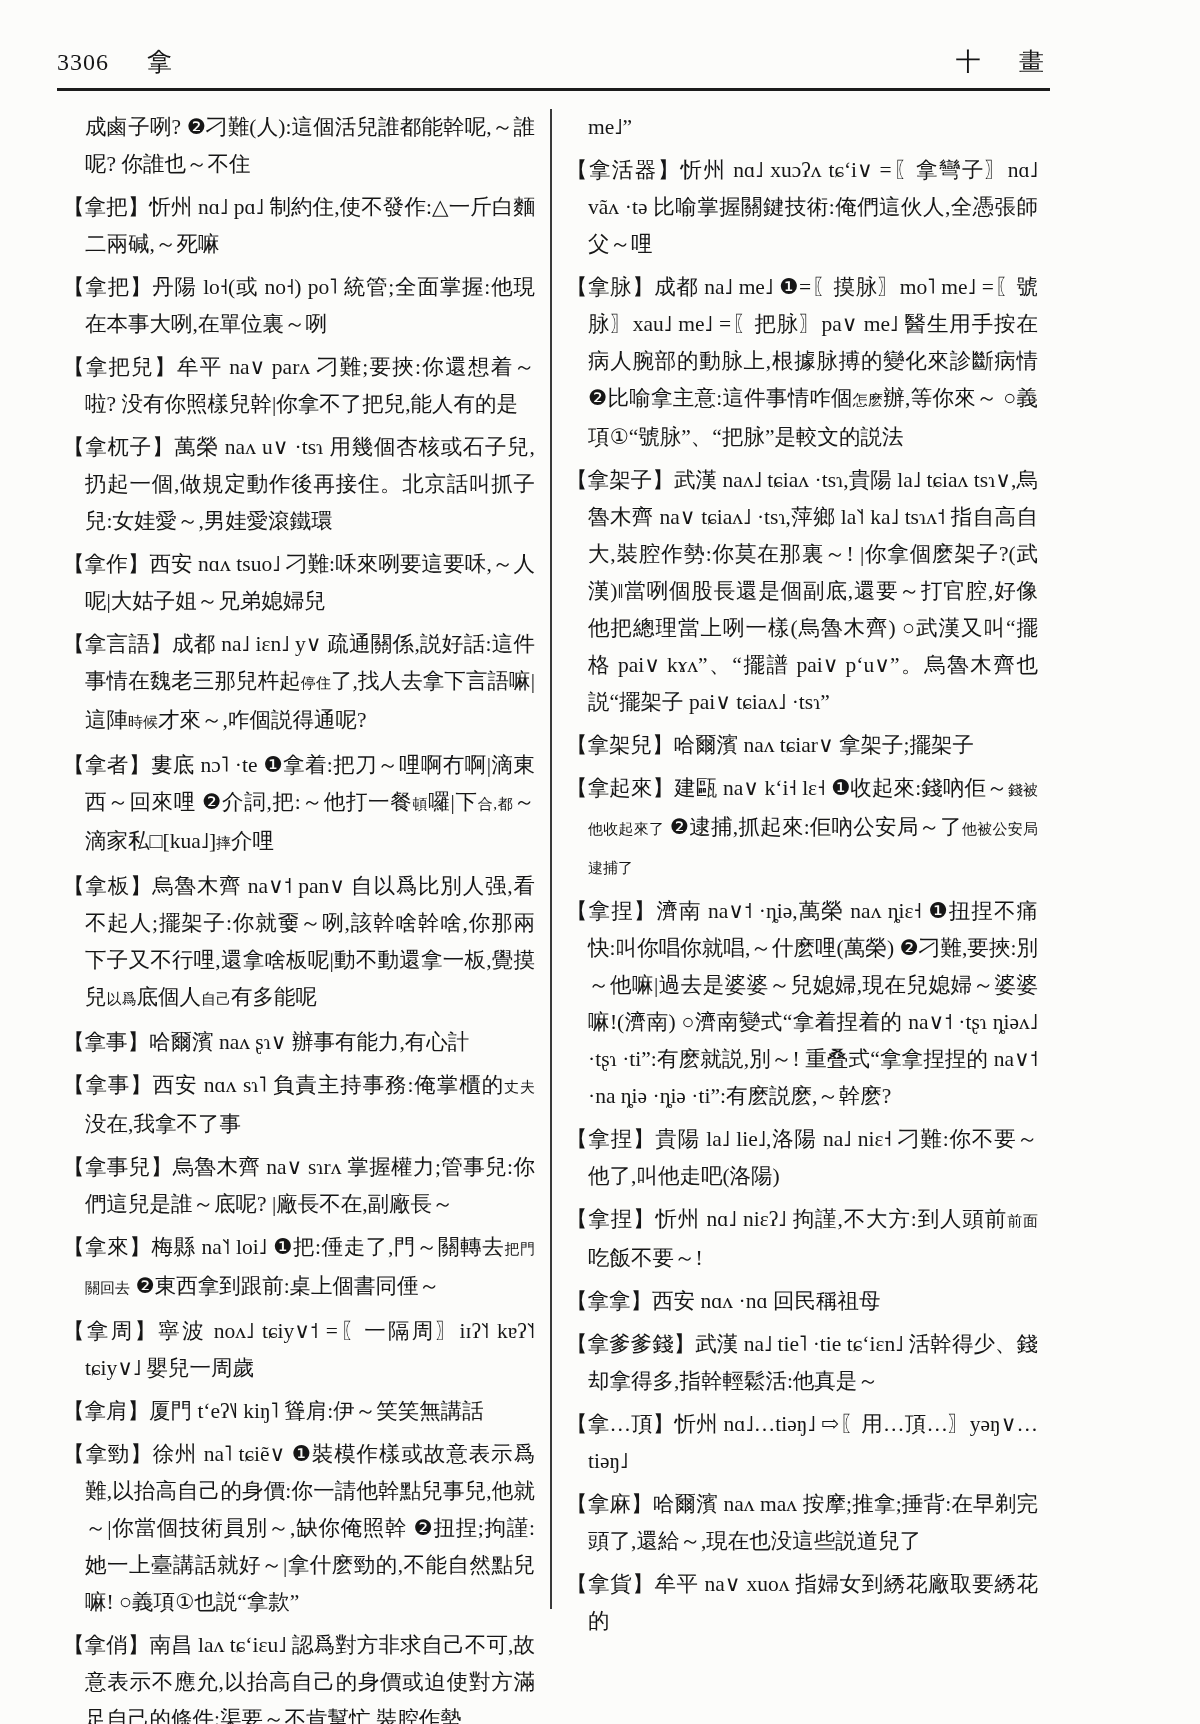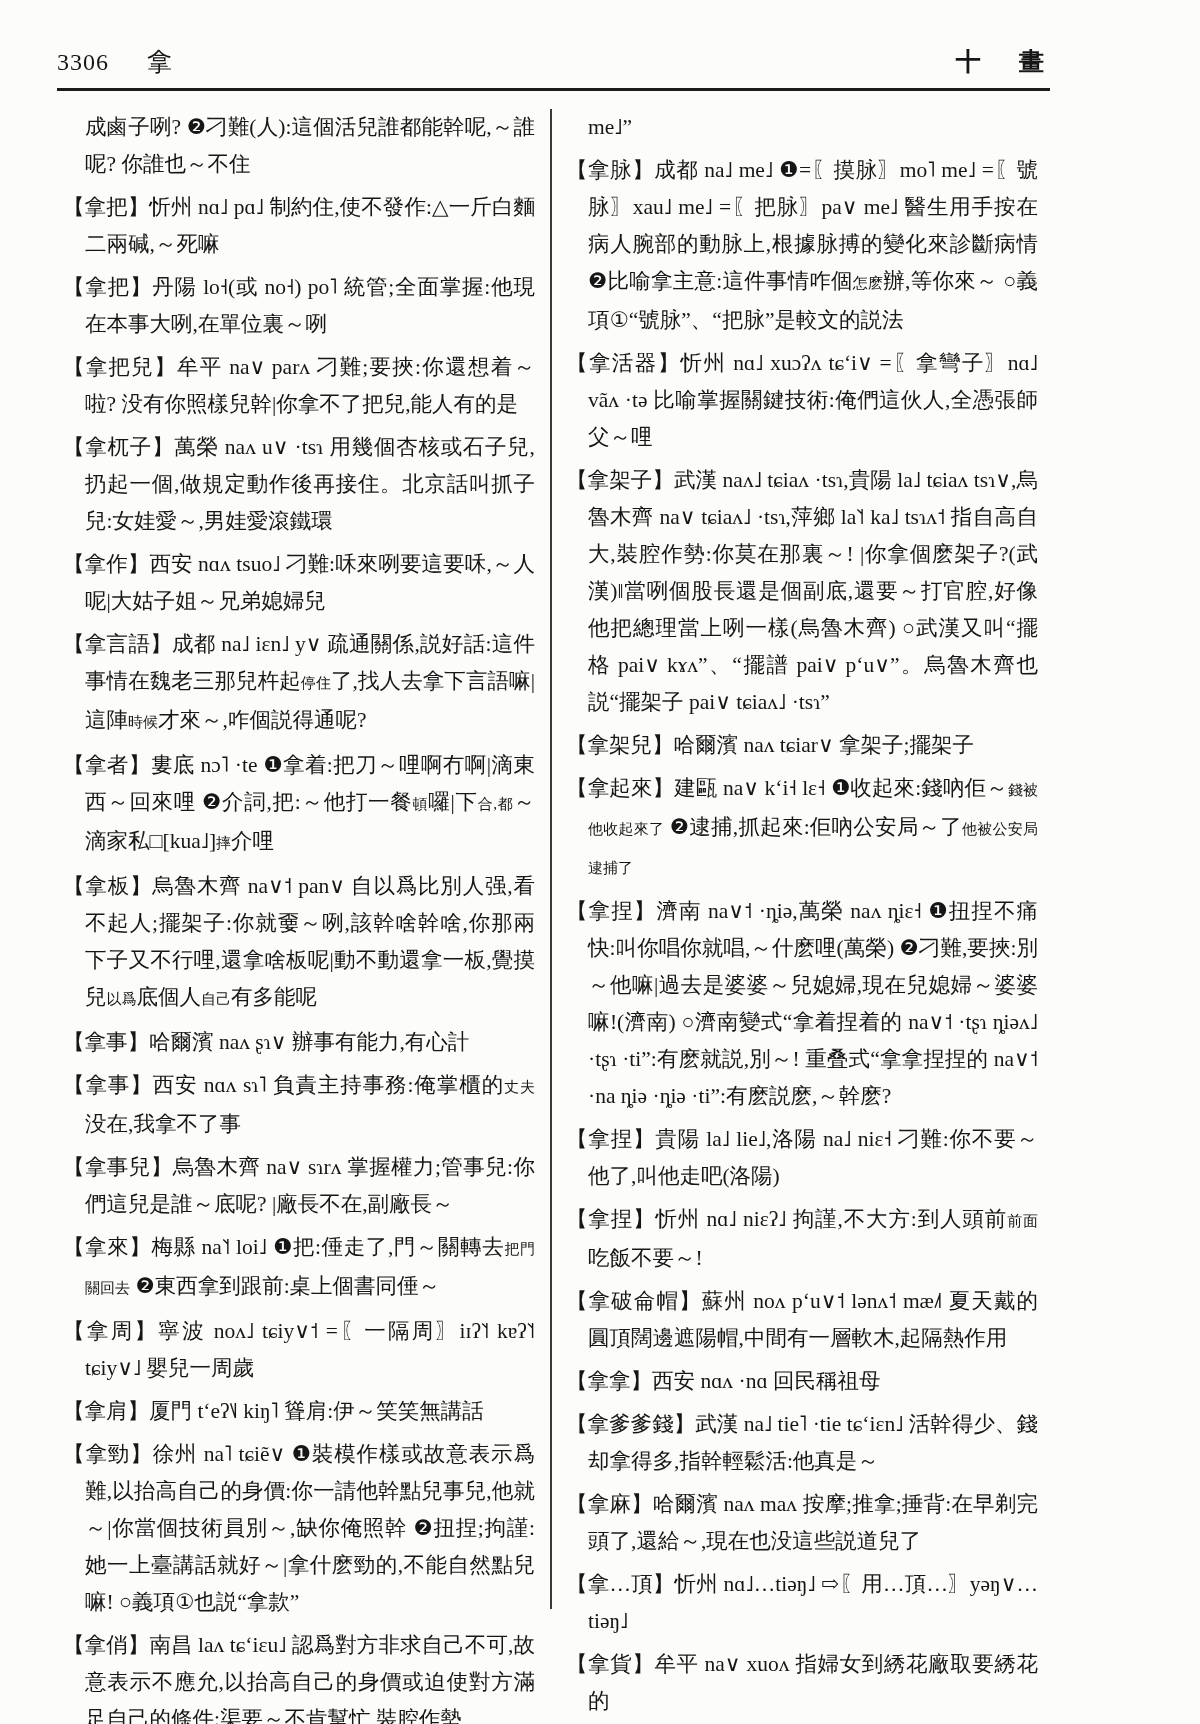--- a/index.html
+++ b/index.html
@@ -9,21 +9,21 @@
     font-family:"Liberation Serif","DejaVu Serif","DejaVu Sans",serif;
     overflow:hidden;
   }
   .page{padding:48px 150px 0 57px;}
   .page-header{
     display:flex;align-items:flex-start;
     font-size:24px;line-height:28px;
   }
   .page-number{letter-spacing:1px;}
   .page-headword{margin-left:38px;font-size:25px;}
-  .stroke-section{margin-left:auto;font-size:25px;letter-spacing:16px;margin-right:-10px;font-weight:bold;}
+  .stroke-section{margin-left:auto;font-size:25px;letter-spacing:16px;margin-right:-10px;}
   .header-rule{
     margin-top:12px;height:0;
     border-bottom:3px solid #1c1c1c;
   }
   .columns{display:flex;margin-top:12px;}
   .col{
     width:484px;
     font-size:21.5px;line-height:37px;
     text-align:justify;
   }
@@ -62,29 +62,28 @@
         <p class="entry">【拿來】梅縣 na˥˦ loi˩ ❶把:倕走了,門～關轉去<span class="small">把門關回去</span> ❷東西拿到跟前:桌上個書同倕～</p>
         <p class="entry">【拿周】寧波 noʌ˩ tɕiy∨˦ =〖一隔周〗iɪʔ˥˦ kɐʔ˥˦ tɕiy∨˩ 嬰兒一周歲</p>
         <p class="entry">【拿肩】厦門 tʻeʔ˥˩ kiŋ˥ 聳肩:伊～笑笑無講話</p>
         <p class="entry">【拿勁】徐州 na˥ tɕiẽ∨ ❶裝模作樣或故意表示爲難,以抬高自己的身價:你一請他幹點兒事兒,他就～|你當個技術員別～,缺你俺照幹 ❷扭捏;拘謹:她一上臺講話就好～|拿什麽勁的,不能自然點兒嘛! ○義項①也説“拿款”</p>
         <p class="entry">【拿俏】南昌 laʌ tɕʻiɛu˩ 認爲對方非求自己不可,故意表示不應允,以抬高自己的身價或迫使對方滿足自己的條件:渠要～不肯幫忙,裝腔作勢</p>
         <p class="entry">【拿脉】武漢 naʌ˩ mɤ˩,貴陽 la˩ me˩,柳州 na˩ mə˩ 號脉,醫生用手按在病人腕部動脉上,根據脉搏變化來診斷病情 ○貴陽、柳州又叫“號脉”,貴陽 xauʌ me˩,柳州 haʌ mə˩。貴陽又叫“摸脉 mo˥</p>
       </section>
     <div class="col-divider"></div>
     <section class="col">
         <p class="entry cont">me˩”</p>
+        <p class="entry">【拿活器】忻州 nɑ˩ xuɔʔʌ tɕʻi∨ =〖拿彎子〗nɑ˩ vãʌ ·tə 比喻掌握關鍵技術:俺們這伙人,全憑張師父～哩</p>
         <p class="entry">【拿脉】成都 na˩ me˩ ❶=〖摸脉〗mo˥ me˩ =〖號脉〗xau˩ me˩ =〖把脉〗pa∨ me˩ 醫生用手按在病人腕部的動脉上,根據脉搏的變化來診斷病情 ❷比喻拿主意:這件事情咋個<span class="small">怎麽</span>辦,等你來～ ○義項①“號脉”、“把脉”是較文的説法</p>
-        <p class="entry">【拿活器】忻州 nɑ˩ xuɔʔʌ tɕʻi∨ =〖拿彎子〗nɑ˩ vãʌ ·tə 比喻掌握關鍵技術:俺們這伙人,全憑張師父～哩</p>
         <p class="entry">【拿架子】武漢 naʌ˩ tɕiaʌ ·tsɿ,貴陽 la˩ tɕiaʌ tsɿ∨,烏魯木齊 na∨ tɕiaʌ˩ ·tsɿ,萍鄉 la˥˦ ka˩ tsɿʌ˦ 指自高自大,裝腔作勢:你莫在那裏～! |你拿個麽架子?(武漢)‖當咧個股長還是個副底,還要～打官腔,好像他把總理當上咧一樣(烏魯木齊) ○武漢又叫“擺格 pai∨ kɤʌ”、“擺譜 pai∨ pʻu∨”。烏魯木齊也説“擺架子 pai∨ tɕiaʌ˩ ·tsɿ”</p>
         <p class="entry">【拿架兒】哈爾濱 naʌ tɕiar∨ 拿架子;擺架子</p>
         <p class="entry">【拿起來】建甌 na∨ kʻi˧ lɛ˧ ❶收起來:錢吶佢～<span class="small">錢被他收起來了</span> ❷逮捕,抓起來:佢吶公安局～了<span class="small">他被公安局逮捕了</span></p>
         <p class="entry">【拿捏】濟南 na∨˦ ·ȵiə,萬榮 naʌ ȵiɛ˧ ❶扭捏不痛快:叫你唱你就唱,～什麽哩(萬榮) ❷刁難,要挾:別～他嘛|過去是婆婆～兒媳婦,現在兒媳婦～婆婆嘛!(濟南) ○濟南變式“拿着捏着的 na∨˦ ·tʂɿ ȵiəʌ˩ ·tʂɿ ·ti”:有麽就説,別～! 重叠式“拿拿捏捏的 na∨˦ ·na ȵiə ·ȵiə ·ti”:有麽説麽,～幹麽?</p>
         <p class="entry">【拿捏】貴陽 la˩ lie˩,洛陽 na˩ niɛ˧ 刁難:你不要～他了,叫他走吧(洛陽)</p>
         <p class="entry">【拿捏】忻州 nɑ˩ niɛʔ˩ 拘謹,不大方:到人頭前<span class="small">前面</span>吃飯不要～!</p>
-        <p class="entry">【拿破侖帽】蘇州 noʌ pʻu∨˦ lənʌ˦ mæ˩˦ 夏天戴的圓頂闊邊遮陽帽,中間有一層軟木,起隔熱作用</p>
         <p class="entry">【拿拿】西安 nɑʌ ·nɑ 回民稱祖母</p>
         <p class="entry">【拿爹爹錢】武漢 na˩ tie˥ ·tie tɕʻiɛn˩ 活幹得少、錢却拿得多,指幹輕鬆活:他真是～</p>
+        <p class="entry">【拿…頂】忻州 nɑ˩…tiəŋ˩ ⇨〖用…頂…〗yəŋ∨…tiəŋ˩</p>
         <p class="entry">【拿麻】哈爾濱 naʌ maʌ 按摩;推拿;捶背:在早剃完頭了,還給～,現在也没這些説道兒了</p>
-        <p class="entry">【拿…頂】忻州 nɑ˩…tiəŋ˩ ⇨〖用…頂…〗yəŋ∨…tiəŋ˩</p>
         <p class="entry">【拿貨】牟平 na∨ xuoʌ 指婦女到綉花廠取要綉花的</p>
       </section>
   </div>
 </div>
 
 </body></html>

